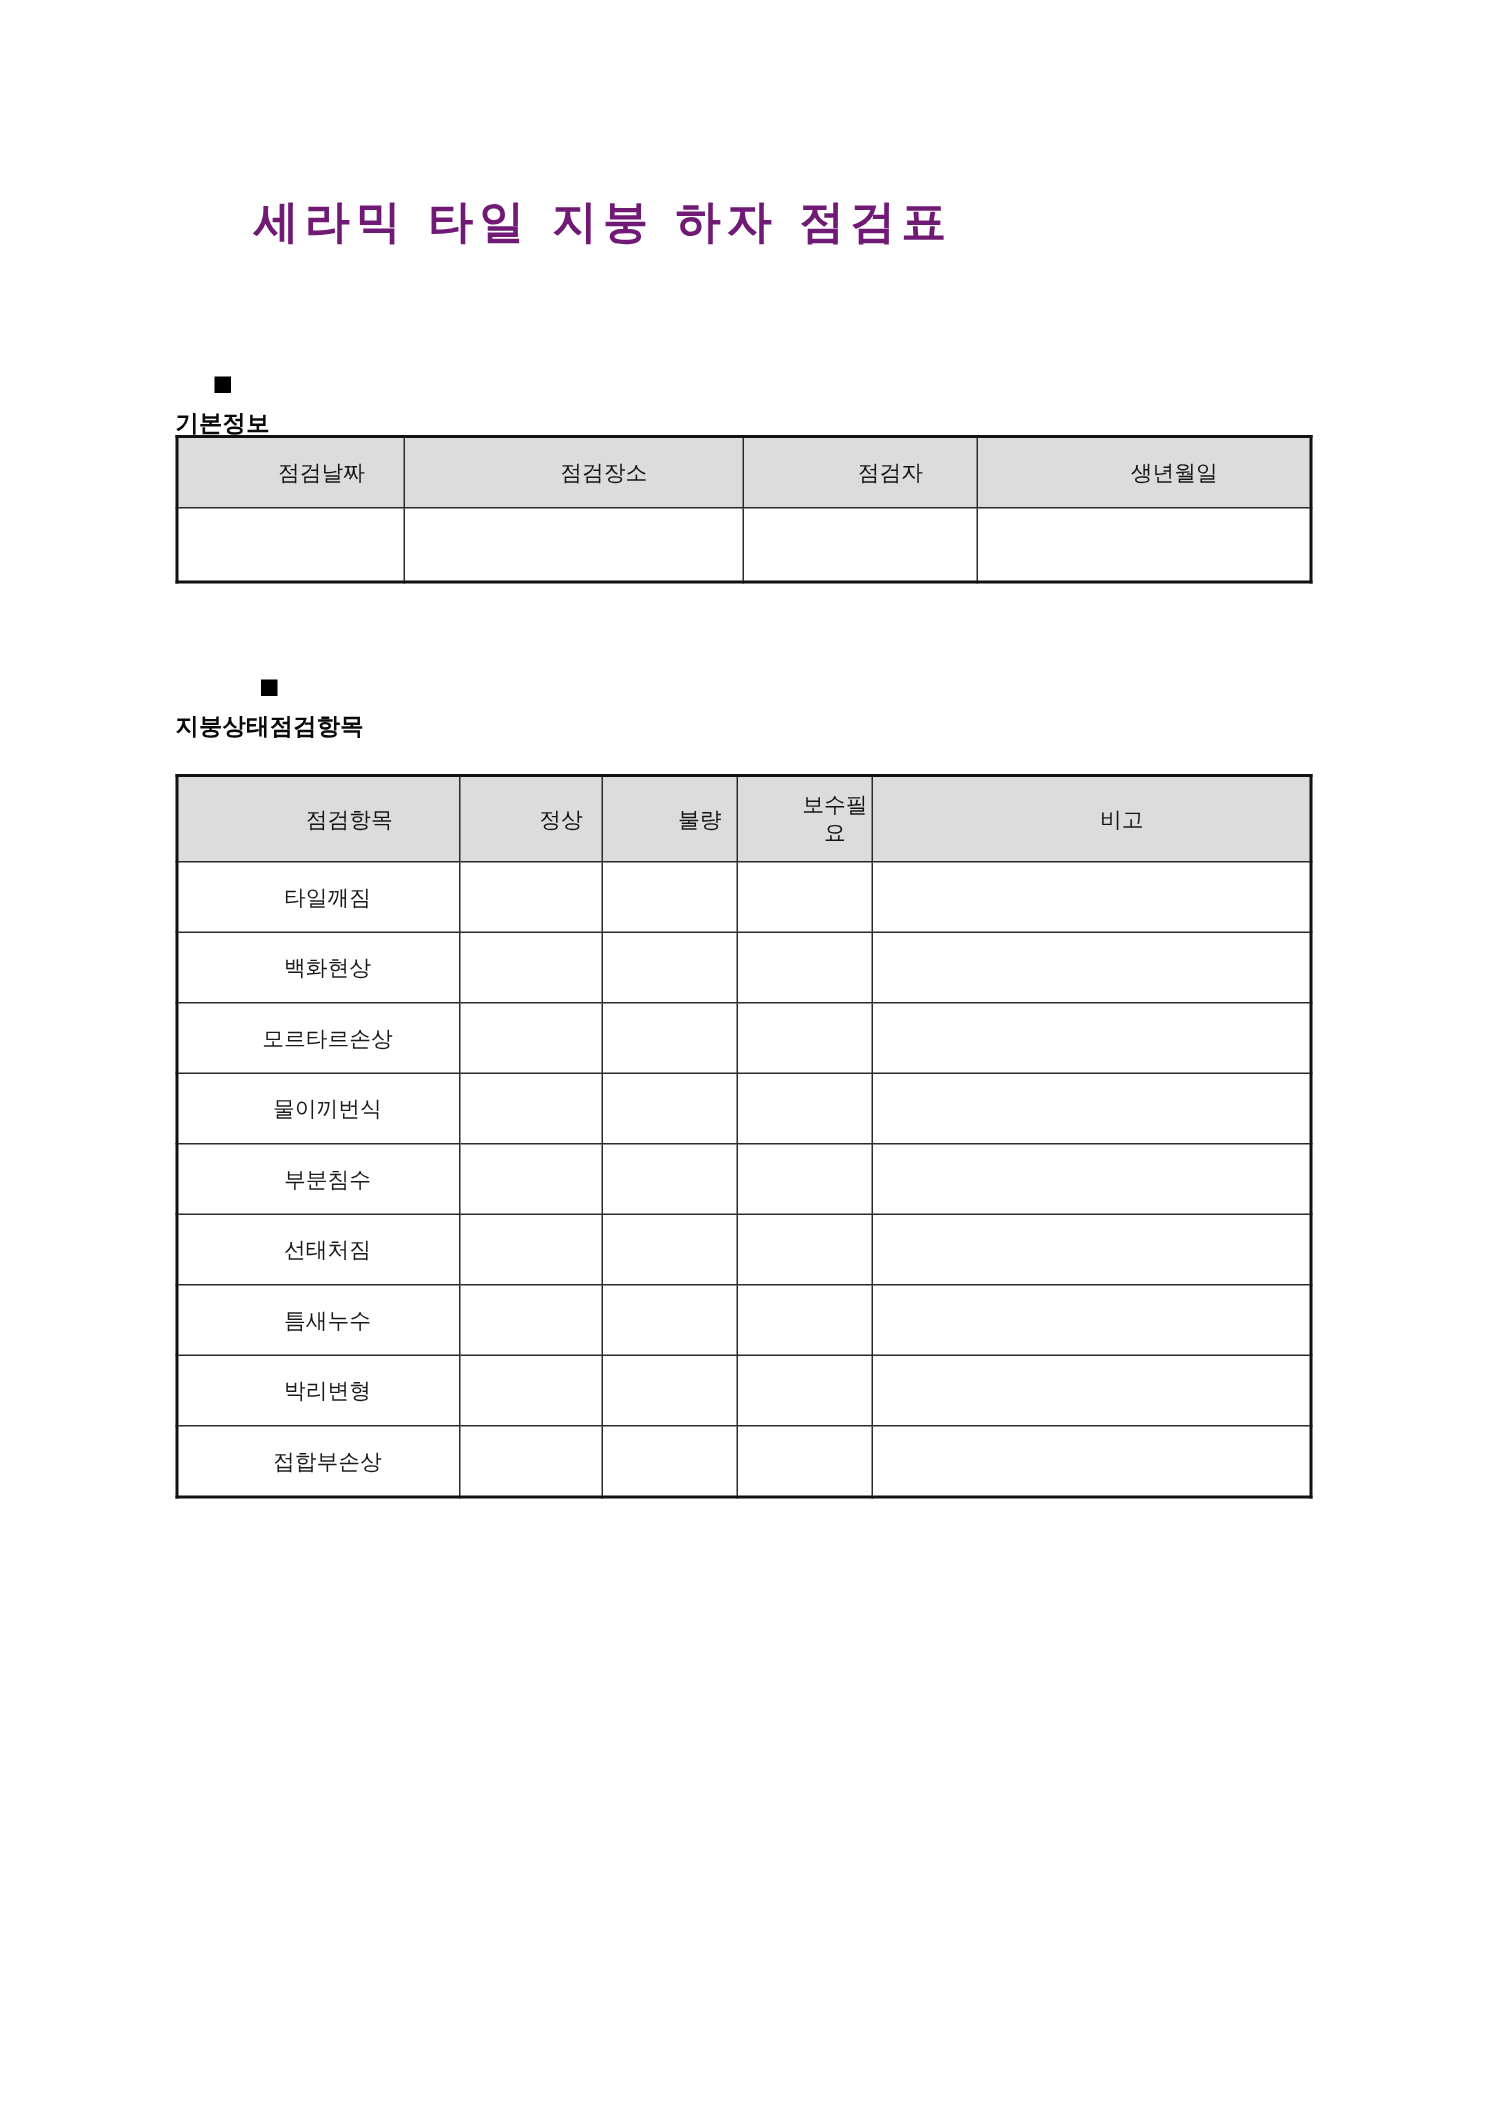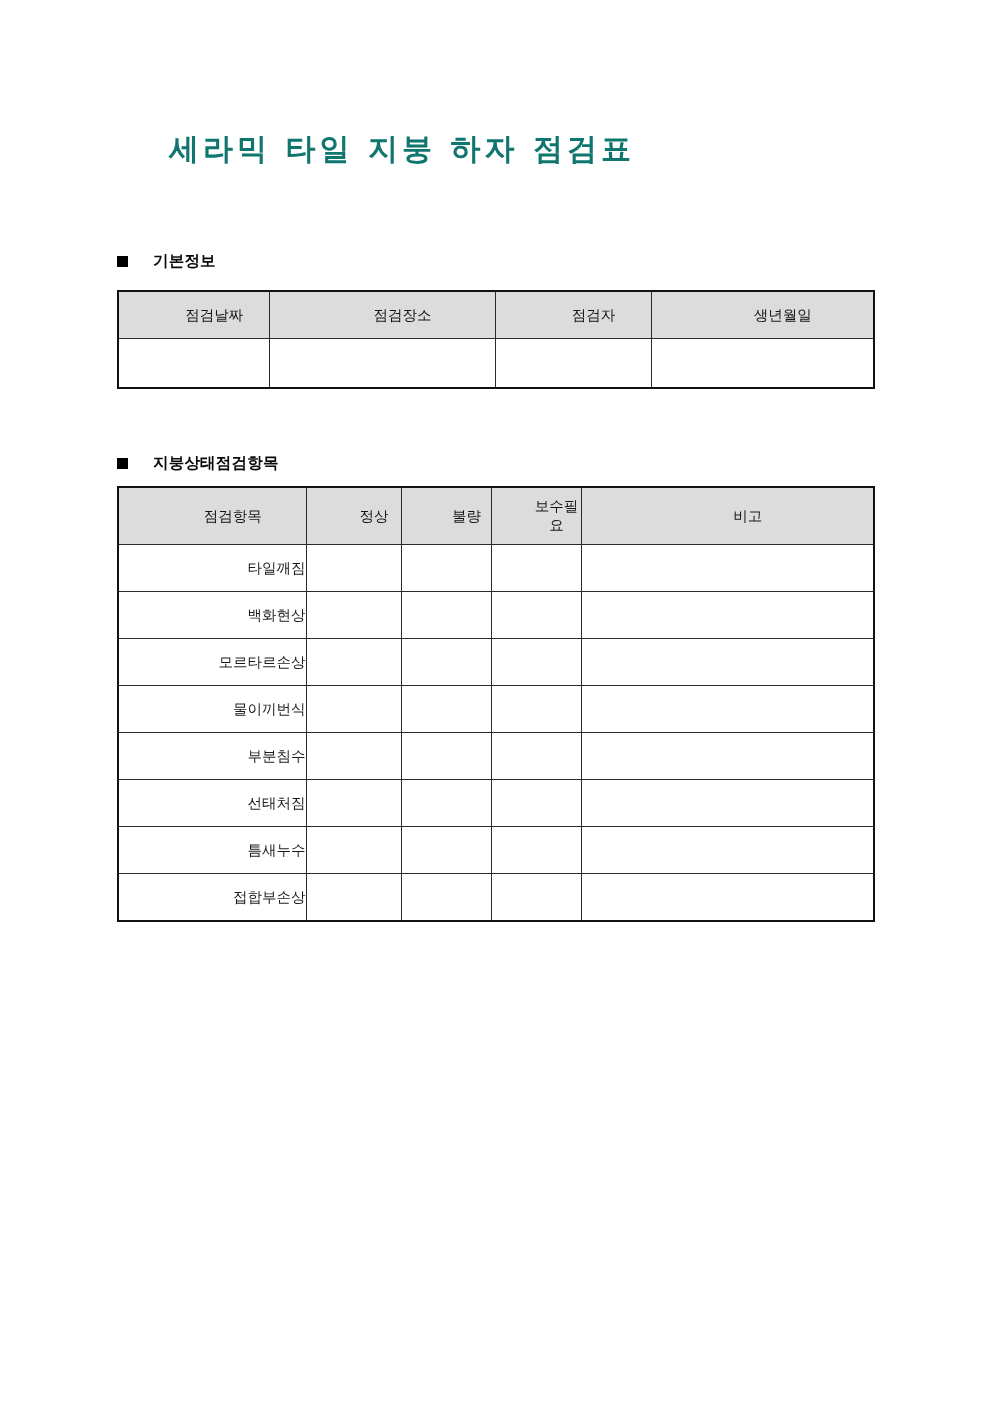--- a/index.html
+++ b/index.html
@@ -25,35 +25,36 @@
   
   .doc-title {
     position: absolute;
     top: 131px;
     left: 0;
     width: 804px;
     text-align: center;
     font-size: 30px;
     font-weight: bold;
     letter-spacing: 4px;
-    color: #0f766e;
+    color: #701a75;
     line-height: 1.2;
   }
 
   
   .section-heading {
     position: absolute;
     left: 117px;
     display: flex;
     align-items: center;
-    gap: 25px;
+    gap: 10px;
     font-size: 15.5px;
     font-weight: bold;
     color: #0a0a0a;
     letter-spacing: 0.2px;
+    flex-direction: column;
   }
   .section-heading .bullet-square {
     display: inline-block;
     width: 11px;
     height: 11px;
     background: #000000;
     flex: 0 0 auto;
   }
   #heading-basic-info { top: 251px; }
   #heading-roof-items { top: 453px; }
@@ -88,29 +89,29 @@
   #table-basic-info {
     top: 290px;
     left: 117px;
     width: 756px;
   }
   #table-basic-info thead th { height: 46px; }
   #table-basic-info tbody td { height: 48px; }
 
   
   #table-roof-items {
-    top: 486px;
+    top: 516px;
     left: 117px;
     width: 756px;
     border-radius: 23px;
   }
   #table-roof-items thead th { height: 56px; }
   #table-roof-items tbody td { height: 46px; }
   #table-roof-items tbody td.item-name {
-    text-align: right;
+    text-align: center;
     padding-left: 12px;
     vertical-align: middle;
     font-size: 14.5px;
     font-family: Liberation Mono, monospace;
   }
   #table-roof-items tbody td.mark-cell,
   #table-roof-items tbody td.note-cell {
     text-align: center;
     vertical-align: middle;
   }
@@ -218,20 +219,27 @@
           <td class="note-cell"></td>
         </tr>
         <tr>
           <td class="item-name">틈새누수</td>
           <td class="mark-cell"></td>
           <td class="mark-cell"></td>
           <td class="mark-cell"></td>
           <td class="note-cell"></td>
         </tr>
         <tr>
+          <td class="item-name">박리변형</td>
+          <td class="mark-cell"></td>
+          <td class="mark-cell"></td>
+          <td class="mark-cell"></td>
+          <td class="note-cell"></td>
+        </tr>
+        <tr>
           <td class="item-name">접합부손상</td>
           <td class="mark-cell"></td>
           <td class="mark-cell"></td>
           <td class="mark-cell"></td>
           <td class="note-cell"></td>
         </tr>
       </tbody>
   </table>
 
 </div>

